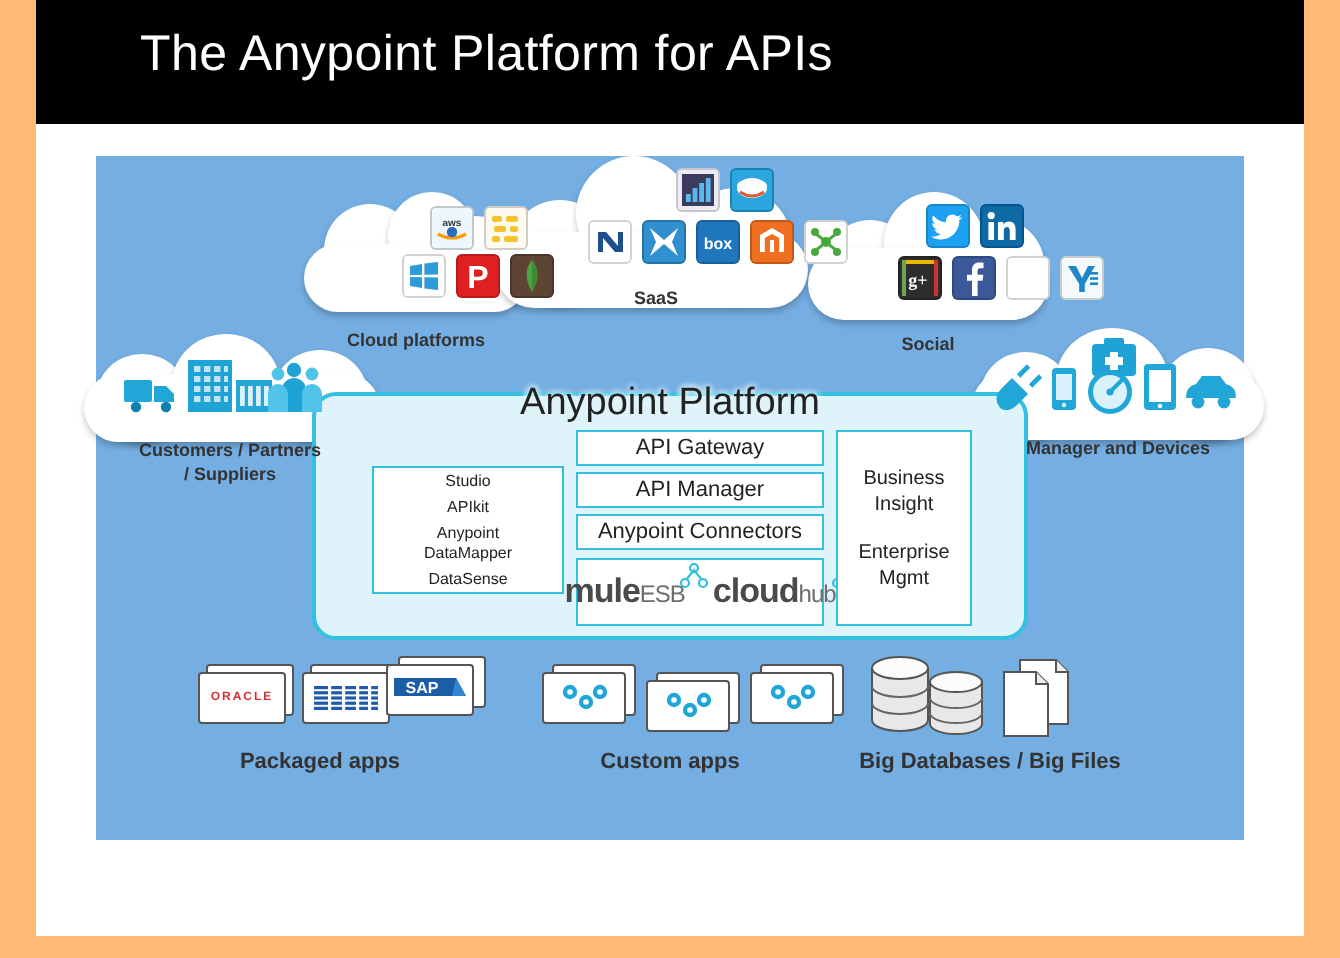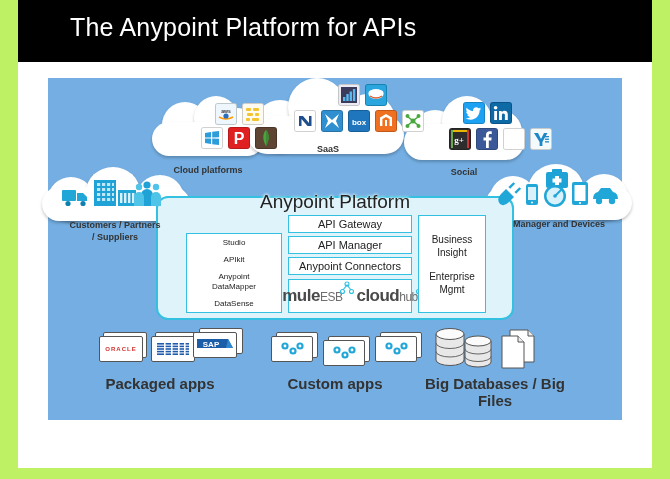--- a/index.html
+++ b/index.html
@@ -1,19 +1,19 @@
 <!DOCTYPE html>
 <html><head>
 <meta charset="utf-8">
 <style>
   html,body{margin:0;padding:0;background:#0a0a0a;}
   body{width:670px;height:479px;overflow:hidden;
        font-family:"Liberation Sans","DejaVu Sans",sans-serif;}
 
-  #stage{position:relative;width:670px;height:479px;background:#bef264;}
+  #stage{position:relative;width:670px;height:479px;background:#fdba74;}
 
   
   .titlebar{position:absolute;left:18px;top:0;width:634px;height:62px;
             background:#000;}
   .title{position:absolute;left:52px;top:13px;color:#fff;font-size:25px;
          letter-spacing:.2px;white-space:nowrap;}
 
   
   .slide{position:absolute;left:18px;top:62px;width:634px;height:406px;
          background:#fff;}
@@ -61,21 +61,21 @@
             width:100%;}
   .lg{font-size:17px;font-weight:bold;color:#4a4a4a;letter-spacing:-.5px;
       position:relative;white-space:nowrap;}
   .lg .thin{font-weight:normal;color:#6d6d6d;font-size:12px;}
   .nodes{position:absolute;right:-13px;top:-5px;width:16px;height:16px;}
 
   
   .cardstack{position:absolute;}
   .card{position:absolute;background:#fff;border:1px solid #555;
         border-radius:2px;box-sizing:border-box;}
-  .brow-label{position:absolute;text-align:center;font-size:15px;
+  .brow-label{position:absolute;text-align:center;font-size:11px;
               font-weight:bold;color:#333;}
 
   svg{display:block;}
 </style>
 </head>
 <body>
 
 <div id="stage">
 
   <div class="titlebar">
@@ -379,21 +379,21 @@
       <path d="M99 31 q0-6 5-7 l3-4 h9 l3 4 q5 1 5 7 Z"></path>
       <circle cx="105" cy="33" r="3.2"></circle>
         <circle cx="118" cy="33" r="3.2"></circle>
     </g>
   </svg>
   <div class="cl-label" style="left:486px;top:218px;width:146px;">Manager and Devices</div>
 
   <div class="plat"></div>
   <div class="plat-title">Anypoint Platform</div>
 
-  <div class="pbox" style="left:186px;top:233px;width:96px;height:80px;flex-direction:column;justify-content:space-around;">
+  <div class="pbox" style="left:186px;top:233px;width:96px;height:64px;flex-direction:column;justify-content:space-around;">
     <span class="pl-label">Studio</span>
     <span class="pl-label">APIkit</span>
     <span class="pl-label">
       <span>Anypoint</span><br>
       <span>DataMapper</span>
     </span>
     <span class="pl-label">DataSense</span>
   </div>
 
   <div class="pbox midbox" style="left:288px;top:215px;width:124px;height:18px;">

